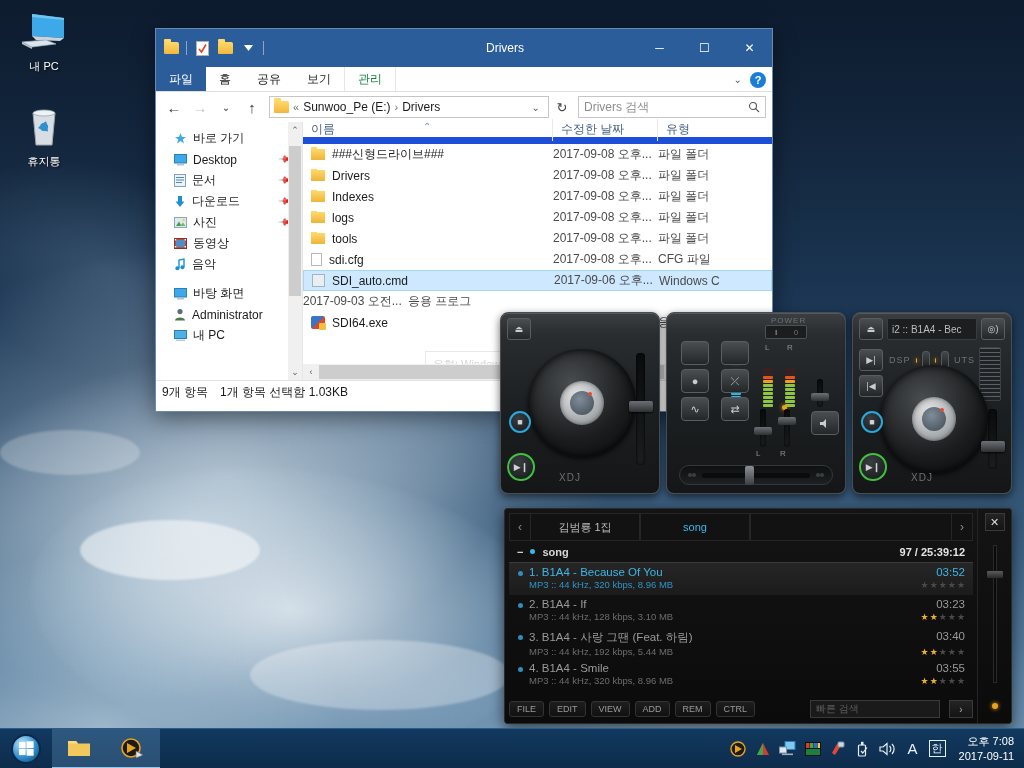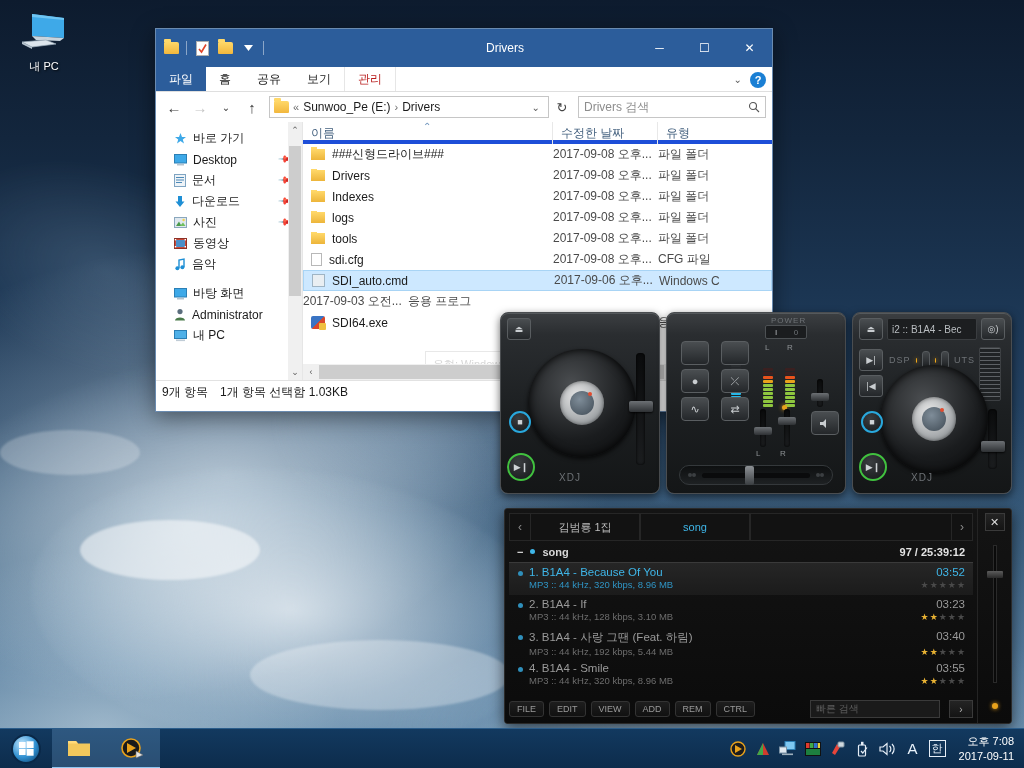--- a/index.html
+++ b/index.html
@@ -78,21 +78,21 @@
   }
   .wbtns { position:absolute; right:0; top:0; display:flex; height: 38px; }
   .wbtn { width: 45px; height: 38px; display:flex; align-items:center; justify-content:center; color:#fff; }
 
   .ribbonbar {
     height: 25px; background: #fff; border-bottom: 1px solid #dfdfdf;
     display:flex; align-items:stretch; position: relative;
   }
   .rtab { padding: 0 13px; display:flex; align-items:center; font-size:12px; color:#1b1b1b; }
   .rtab.file { background:#2c5d9b; color:#fff; }
-  .rtab.ctxm { color:#b91c1c; border-left:1px solid #e6e6e6; border-right:1px solid #e6e6e6;}
+  .rtab.ctxm { color:#15803d; border-left:1px solid #e6e6e6; border-right:1px solid #e6e6e6;}
   .ribbon-right { position:absolute; right: 6px; top:0; height:25px; display:flex; align-items:center; gap:8px; }
   .helpb { width:16px;height:16px;border-radius:50%;background:#1a7fd4;color:#fff;font-size:11px;
            display:flex;align-items:center;justify-content:center; font-weight:bold;}
 
   .addrbar { height: 30px; background:#fff; display:flex; align-items:center; padding: 0 6px; gap:2px;}
   .navb { width:24px;height:24px;display:flex;align-items:center;justify-content:center;color:#3b3b3b;font-size:15px;}
   .navb.dis { color:#c4c4c4; }
   .crumbs {
     flex: 1; height: 22px; border:1px solid #c6c6c6; background:#fff; display:flex; align-items:center;
     padding: 0 4px; gap: 4px; margin-left:3px; min-width: 0;
@@ -111,21 +111,21 @@
   .navpane { width: 147px; border-right:1px solid #e6e6e6; position:relative; overflow:hidden; padding-top:6px;}
   .nav-item { height: 21px; display:flex; align-items:center; gap:6px; padding-left: 18px; font-size:12px; color:#1b1b1b; position:relative;}
   .nav-item.l2 { }
   .pin { position:absolute; right: 10px; color:#9a9a9a; font-size:10px; transform: rotate(45deg); }
   .navscroll { position:absolute; right:0; top:0; width:14px; height:100%; background:#f0f0f0; }
   .navscroll .thumb { position:absolute; top:24px; left:1px; width:12px; height:150px; background:#cdcdcd; }
   .navscroll .ar { position:absolute; left:0; width:14px; height:16px; display:flex;align-items:center;justify-content:center;
                    color:#606060; font-size:9px; }
 
   .listpane { flex:1; display:flex; flex-direction:column; position:relative; min-width:0;}
-  .colhead { height: 22px; display:flex; border-bottom:4px solid #1d4ed8; font-size:12px; color:#44617f; position:relative;}
+  .colhead { height: 22px; display:flex; border-bottom:7px solid #1d4ed8; font-size:12px; color:#44617f; align-items:center; position:relative;}
   .colhead .c { padding-left:8px; height:22px; display:flex; align-items:center; border-right:1px solid #e8e8e8; }
   .sortarrow { position:absolute; left: 120px; top: -1px; color:#6b92bb; font-size:10px; }
   .rows { flex:1; overflow:hidden; position:relative; }
   .frow { height: 21px; display:flex; align-items:center; font-size:12px; color:#1b1b1b; }
   .frow.sel { background:#cde8ff; border:1px solid #a8d4f5; height:21px;}
   .fname { width: 250px; display:flex; align-items:center; gap:7px; padding-left:8px; overflow:hidden; white-space:nowrap;}
   .fdate { width: 105px; color:#4a4a4a; }
   .ftype { flex:1; color:#4a4a4a; white-space:nowrap; overflow:hidden; }
   .ico-folder { width:14px;height:11px;background:linear-gradient(180deg,#ffd869,#edb53a); position:relative; flex:0 0 auto;}
   .ico-folder:before{content:"";position:absolute;left:0;top:-2.5px;width:6px;height:2.5px;background:#ffd869;}
@@ -325,20 +325,32 @@
         <polygon points="12,4 44,8 44,28 12,26" fill="#3ea9e8"></polygon>
         <polygon points="12,4 44,8 44,10 12,7" fill="#6fc5f2"></polygon>
         <polygon points="12,26 44,28 40,31 16,30" fill="#c8d4dd"></polygon>
         <polygon points="2,32 26,30 36,34 12,37" fill="#dde5ec" stroke="#9fb0bd" stroke-width=".7"></polygon>
         <polygon points="2,32 2,34 12,39 12,37" fill="#b4c2cd"></polygon>
       </svg>
     </span>
     <span>내 PC</span>
   </div>
 
+  <div class="desk-icon" style="left:6px; top:105px;">
+    <span class="glyph">
+      <svg width="48" height="44" viewBox="0 0 48 44">
+        <polygon points="13,8 35,8 32,40 16,40" fill="#d7dde2" stroke="#9aa6b0" stroke-width="1"></polygon>
+        <ellipse cx="24" cy="8" rx="11" ry="3" fill="#eef2f5" stroke="#9aa6b0" stroke-width=".8"></ellipse>
+        <path d="M24 16 l4 5 h-2.5 v5 h-3 v-5 H20z" fill="#2f8fd0" transform="rotate(20 24 22)"></path>
+        <path d="M24 16 l4 5 h-2.5 v5 h-3 v-5 H20z" fill="#2f8fd0" transform="rotate(140 24 22)"></path>
+        <path d="M24 16 l4 5 h-2.5 v5 h-3 v-5 H20z" fill="#2f8fd0" transform="rotate(260 24 22)"></path>
+      </svg>
+    </span>
+    <span>휴지통</span>
+  </div>
 
   <div id="explorer">
 
     <div class="titlebar">
       <div class="qat">
         <div class="qat-btn">
             <div class="folder-ico"></div>
           </div>
         <div class="qat-sep"></div>
         <div class="qat-btn">

